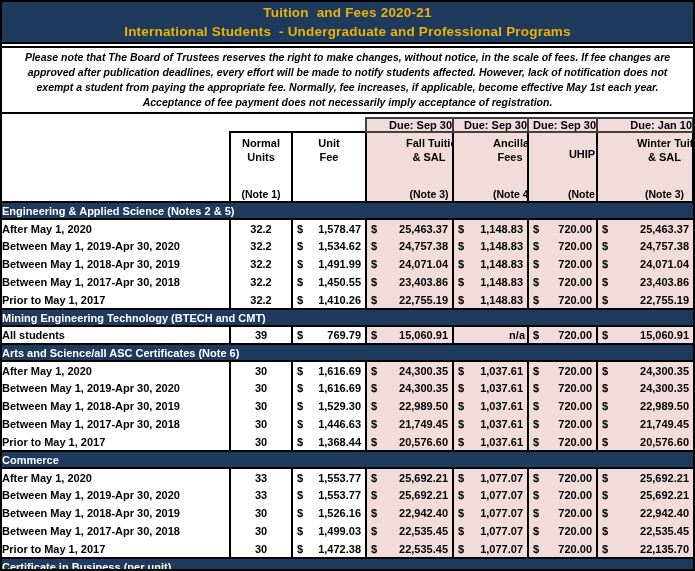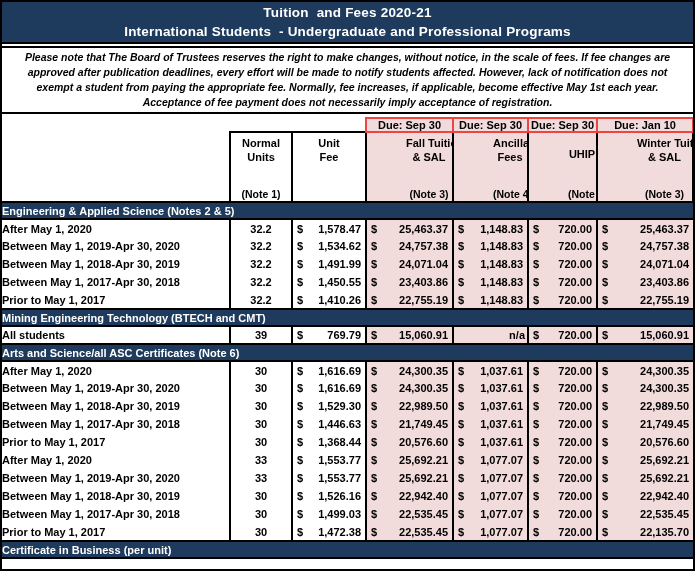--- a/index.html
+++ b/index.html
@@ -11,21 +11,21 @@
     background:#fff;
     overflow:hidden;
     font-family:"Liberation Sans","DejaVu Sans",sans-serif;
     font-weight:bold;
     color:#000;
   }
   .title-band{
     height:40px;
     background:var(--navy,#1e3a5c);
     border-bottom:2px solid #000;
-    color:#ffffff;
+    color:#eab308;
     text-align:center;
     display:flex;flex-direction:column;justify-content:center;
   }
   .title-line{font-size:13.5px;line-height:19px;white-space:pre-wrap;letter-spacing:.2px;}
   .gap1{height:2px;}
   .gap2{height:3px;}
   .notes{
     height:60px;
     border-top:2px solid #000;border-bottom:2px solid #000;
     padding:2px 8px;
@@ -35,22 +35,22 @@
   }
   table.fees{table-layout:fixed;width:691px;border-collapse:collapse;}
   table.fees td{
     padding:0;font-size:11px;font-weight:bold;
     overflow:hidden;white-space:nowrap;vertical-align:middle;
   }
   tr.due-row{height:14px;}
   td.blank{border:none;background:#fff;}
   td.due{
     background:var(--pink,#f2dcdb);
-    border:2px solid #ef4444;
-    text-align:center;font-size:10.5px;
+    border:2px solid #404040;
+    text-align:right;font-size:10.5px;
   }
   tr.header-row{height:63px;}
   td.hcell{border:2px solid #000;background:#fff;vertical-align:top;}
   td.hcell.pink{background:var(--pink,#f2dcdb);padding-left:39px;}
   .hwrap{position:relative;height:68px;text-align:center;border-radius:15px;}
   .hlabel{display:flex;flex-direction:column;justify-content:flex-start;padding-top:3px;line-height:14px;font-size:11px;}
   .hlabel[data-lines="1"]{padding-top:0;height:42px;justify-content:center;}
   .hnote{position:absolute;bottom:1px;left:0;right:0;text-align:center;font-size:10.5px;}
   tr.section{height:17px;}
   td.section-cell{
@@ -527,20 +527,23 @@
               <span class="amt">720.00</span>
             </div>
           </td>
           <td class="money pinkbg">
             <div class="money-inner">
               <span class="cur">$</span>
               <span class="amt">20,576.60</span>
             </div>
           </td>
         </tr>
+        <tr class="section">
+          <td class="section-cell" colspan="7">Commerce</td>
+        </tr>
         <tr class="datarow">
           <td class="label-cell">After May 1, 2020</td>
           <td class="units-cell">33</td>
           <td class="money">
             <div class="money-inner">
               <span class="cur">$</span>
               <span class="amt">1,553.77</span>
             </div>
           </td>
           <td class="money pinkbg">

